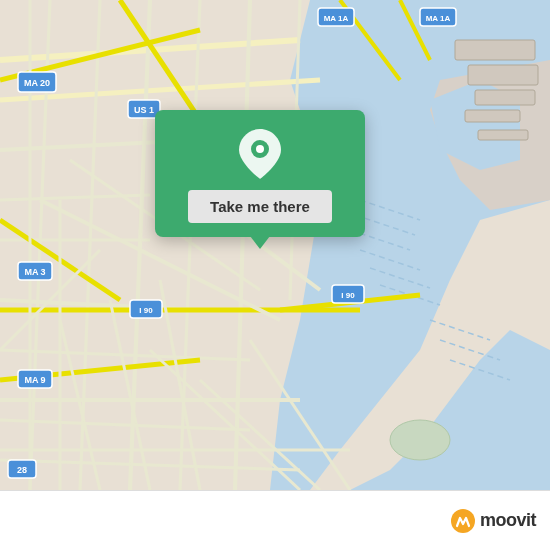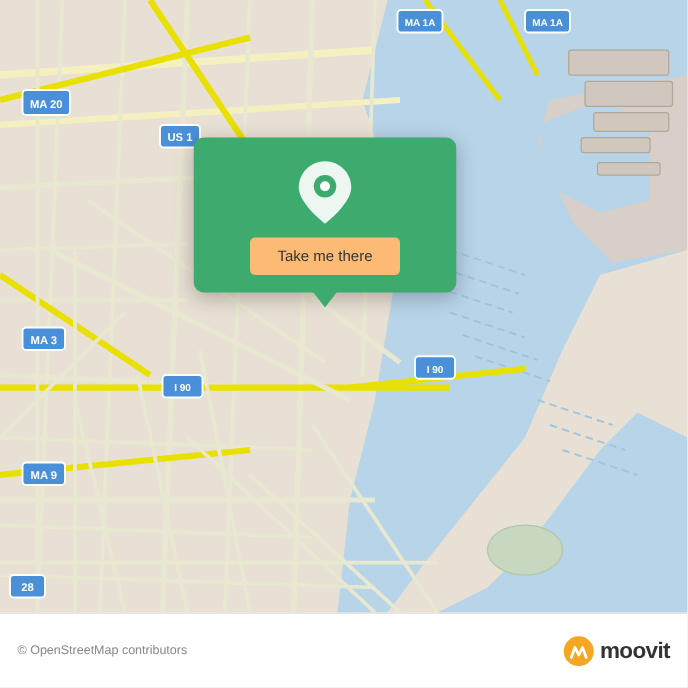--- a/index.html
+++ b/index.html
@@ -58,28 +58,28 @@
     #location-icon-wrapper {
       width: 52px;
       height: 52px;
       display: flex;
       align-items: center;
       justify-content: center;
       margin-bottom: 10px;
     }
 
     #take-me-there-btn {
-      background: #fdba74;
+      background: #e5e5e5;
       border: none;
       border-radius: 4px;
       padding: 8px 22px;
-      font-size: 12px;
+      font-size: 15px;
       color: #333;
       cursor: pointer;
-      font-weight: 400;
+      font-weight: 700;
       white-space: nowrap;
     }
 
     
     #bottom-bar {
       width: 550px;
       height: 60px;
       background: white;
       display: flex;
       align-items: center;
@@ -246,21 +246,20 @@
 
         <circle cx="23" cy="22" r="4" fill="white"></circle>
       </svg>
     </div>
     <button id="take-me-there-btn">Take me there</button>
   </div>
 </div>
 
 <div id="bottom-bar">
   <div id="bottom-left">
-    <span id="osm-credit">© OpenStreetMap contributors</span>
   </div>
   <div id="moovit-logo">
     <svg id="moovit-icon" viewBox="0 0 26 26" xmlns="http://www.w3.org/2000/svg">
       <circle cx="13" cy="13" r="12" fill="#f5a623"></circle>
       <path d="M7 18 L10 10 L13 16 L16 10 L19 18" stroke="white" stroke-width="2.2" fill="none" stroke-linecap="round" stroke-linejoin="round"></path>
     </svg>
     <span id="moovit-text">moovit</span>
   </div>
 </div>
 

